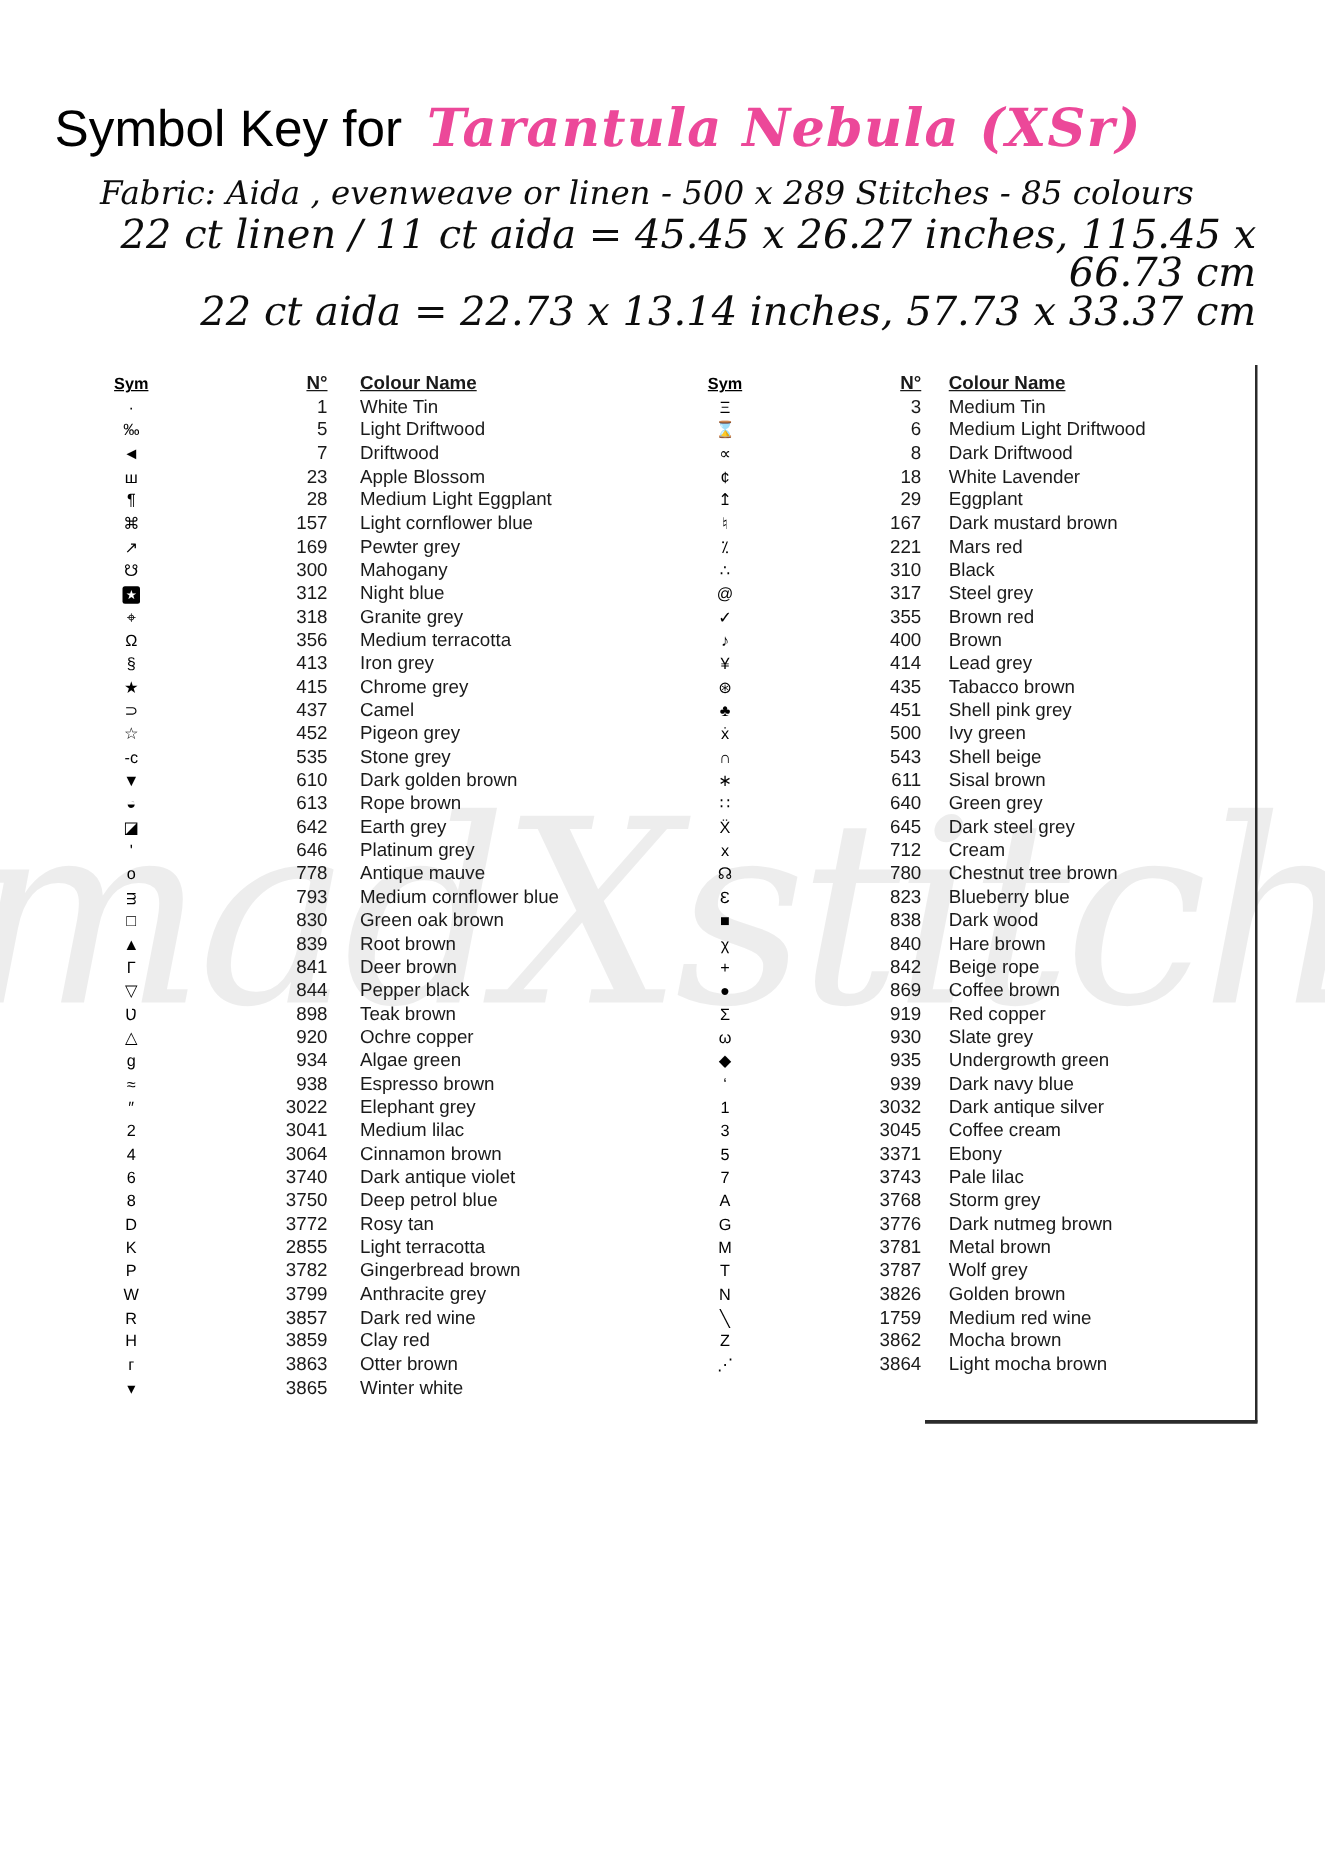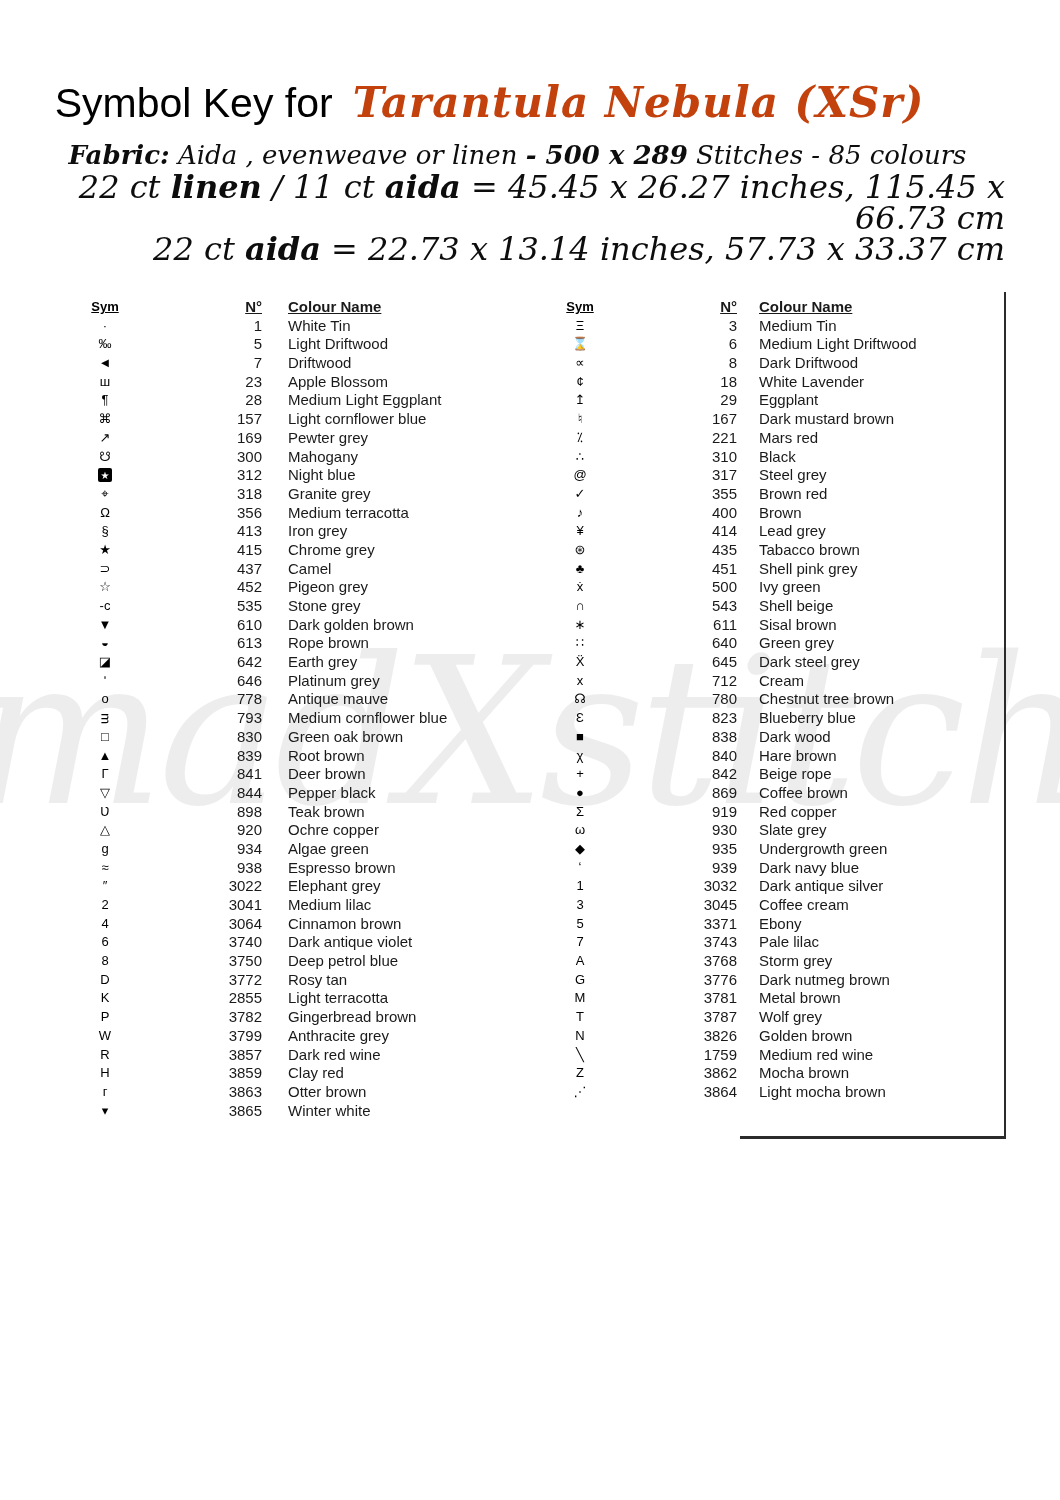--- a/index.html
+++ b/index.html
@@ -11,35 +11,35 @@
   .watermark{
     position:absolute;top:612px;left:-30px;width:1150px;
     font-family:"DejaVu Serif",serif;font-style:italic;
     font-size:205px;line-height:240px;color:rgba(0,0,0,0.07);
     white-space:nowrap;letter-spacing:-6px;z-index:0;pointer-events:none;
   }
   .content{position:relative;z-index:1;}
   
   .title-row{
     position:absolute;top:78px;left:0;width:957px;
-    display:flex;justify-content:center;align-items:baseline;gap:20px;margin-left:11px;
+    display:flex;justify-content:center;align-items:baseline;gap:20px;
   }
   .title-prefix{font-size:41px;color:#000;}
   .title-name{
     font-family:"DejaVu Serif",serif;font-style:italic;font-weight:bold;
     font-size:42px;letter-spacing:1px;
   }
   
   .fabric{
     position:absolute;top:140px;left:30px;width:975px;
     font-family:"DejaVu Serif",serif;font-style:italic;font-size:26px;color:#0d0d0d;
   }
   .fabric-line1{text-align:center;margin-bottom:2px;}
   .fabric-size{text-align:right;line-height:31px;font-size:32px;}
-  .fabric b{font-weight:bold;}
+  .fabric b{font-weight:normal;}
   
   .keytable{position:absolute;top:298px;}
   .keytable.left{left:60px;width:470px;}
   .keytable.right{left:545px;width:460px;}
   .krow{
     display:grid;grid-template-columns:90px 112px 26px auto;
     align-items:center;height:18.7px;font-size:15px;line-height:18.7px;
   }
   .keytable.right .krow{grid-template-columns:70px 122px 22px auto;}
   .kh{font-weight:bold;}
@@ -56,21 +56,21 @@
   .border-h{position:absolute;left:740px;top:1136px;width:266px;height:3px;background:#2b2b2b;}
 </style>
 </head>
 <body>
 
 <div class="watermark">madXstitch</div>
 
 <div class="content">
   <div class="title-row">
     <span class="title-prefix">Symbol Key for</span>
-    <span class="title-name" id="title-name" style="color: #c2410c;">Tarantula Nebula (XSr)</span>
+    <span class="title-name" id="title-name" style="color: #ec4899;">Tarantula Nebula (XSr)</span>
   </div>
 
   <div class="fabric">
     <div class="fabric-line1" id="fabric-line1"><b>Fabric:</b><span>  Aida , evenweave or  linen </span><b>- 500 x 289</b><span> Stitches - 85 colours</span></div>
     <div id="fabric-sizes">
         <div class="fabric-size"><span>22 ct </span><b>linen</b><span> / 11 ct </span><b>aida</b><span> = 45.45 x 26.27 inches, 115.45 x 66.73 cm</span></div>
         <div class="fabric-size"><span>22 ct </span><b>aida</b><span> = 22.73 x 13.14 inches, 57.73 x 33.37 cm</span></div>
       </div>
   </div>
 

